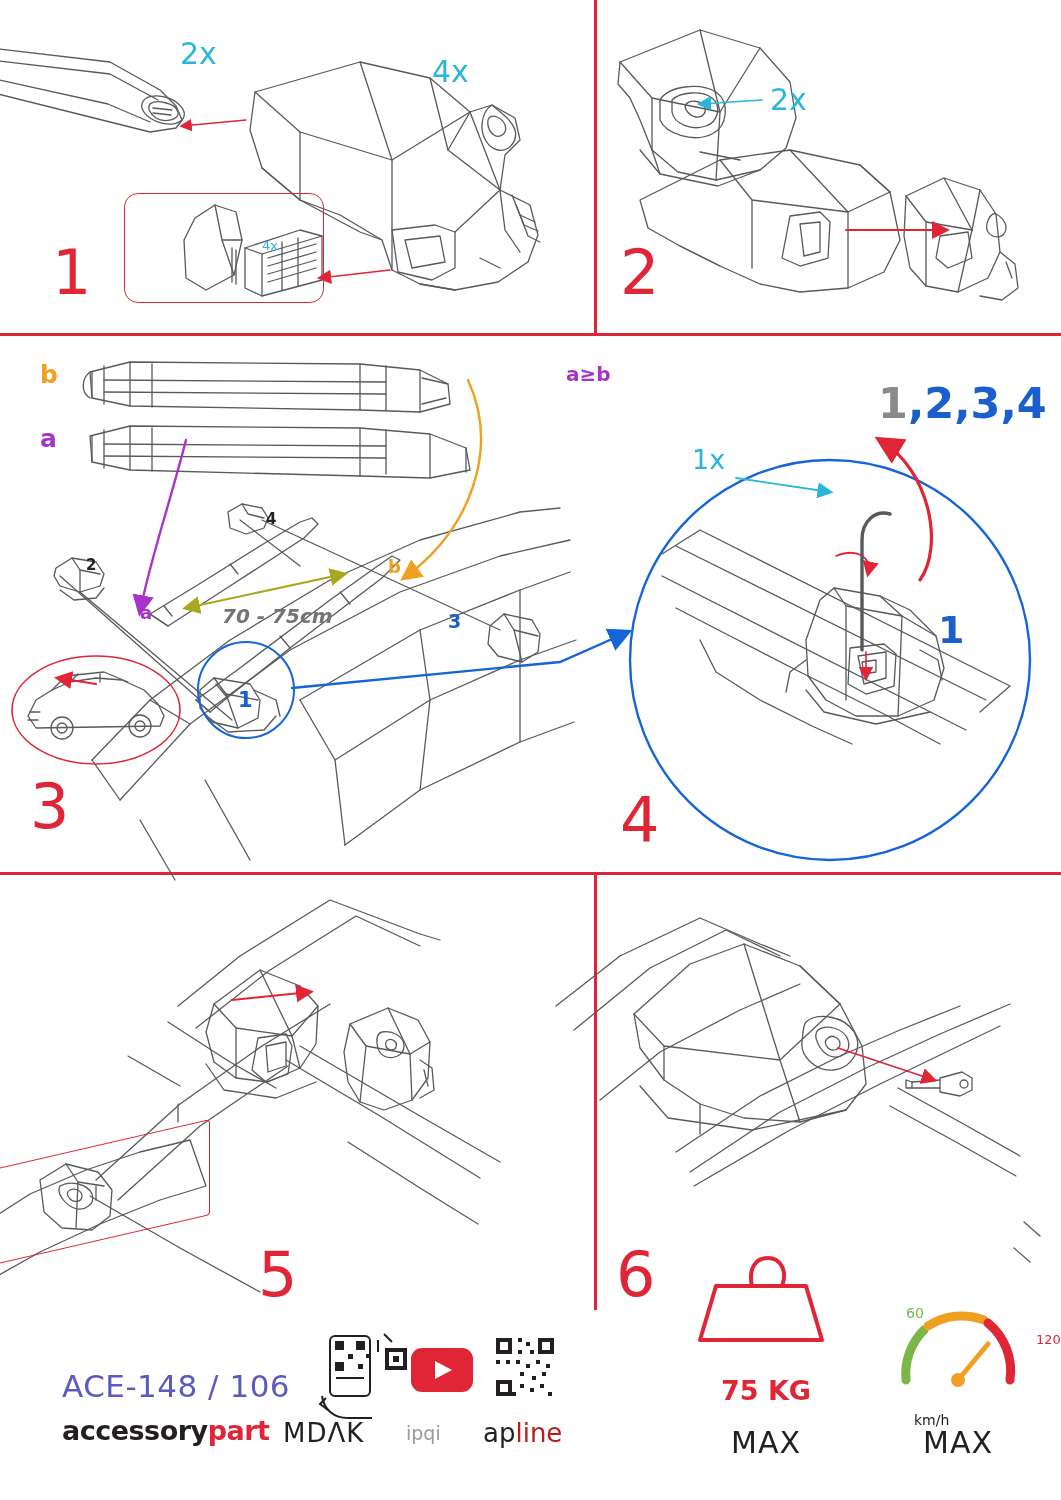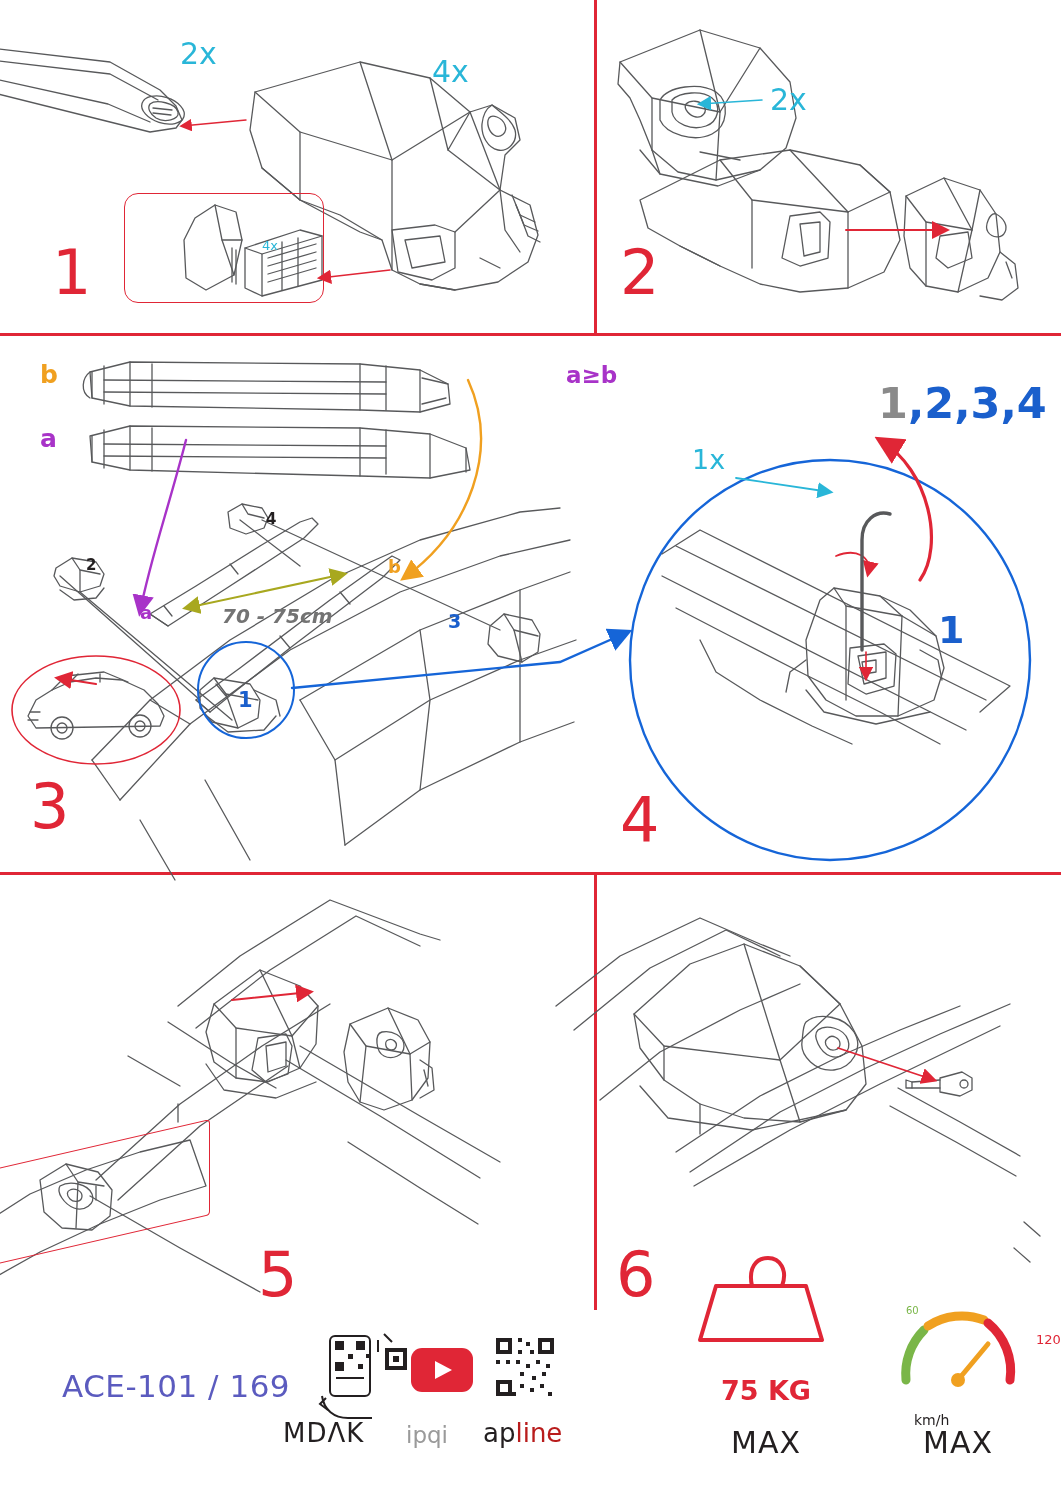--- a/index.html
+++ b/index.html
@@ -99,21 +99,21 @@
     top: 1418px;
     font-size: 26px;
     letter-spacing: 1px;
     color: #231f20;
     font-family: "DejaVu Sans", sans-serif;
   }
   .ipqi {
     position: absolute;
     left: 406px;
     top: 1422px;
-    font-size: 23px;
+    font-size: 19px;
     color: #9a9a9a;
     font-family: "DejaVu Sans", sans-serif;
   }
   .apline {
     position: absolute;
     left: 483px;
     top: 1418px;
     font-size: 26px;
     font-family: "DejaVu Sans", sans-serif;
   }
@@ -143,21 +143,21 @@
     left: 914px;
     top: 1412px;
     font-size: 14px;
     color: #231f20;
     font-family: "DejaVu Sans", sans-serif;
   }
   .sp60 {
     position: absolute;
     left: 906px;
     top: 1305px;
-    font-size: 10px;
+    font-size: 14px;
     color: #7ab648;
     font-family: "DejaVu Sans", sans-serif;
   }
   .sp120 {
     position: absolute;
     left: 994px;
     top: 1332px;
     font-size: 13px;
     color: #e02636;
     font-family: "DejaVu Sans", sans-serif;
@@ -568,32 +568,35 @@
   <div class="lbl purple" style="left:40px; top:424px; font-size:25px; font-weight:700;">a</div>
   <div class="lbl purple" style="left:140px; top:602px; font-size:18px; font-weight:700;">a</div>
   <div class="lbl orange" style="left:388px; top:556px; font-size:18px; font-weight:700;">b</div>
   <div class="lbl olive" style="left:222px; top:604px; font-size:20px; font-style:italic; font-weight:700;">70 - 75cm</div>
 
   <div class="lbl dkblue" style="left:238px; top:648px; font-size:21px; font-weight:700;">1</div>
   <div class="lbl" style="left:86px; top:556px; font-size:15px; font-weight:700; color:#231f20;">2</div>
   <div class="lbl dkblue" style="left:448px; top:570px; font-size:19px; font-weight:700;">3</div>
   <div class="lbl" style="left:266px; top:510px; font-size:15px; font-weight:700; color:#231f20;">4</div>
 
-  <div class="lbl" style="left:566px; top:362px; font-size:23px; font-weight:700;">
+  <div class="lbl" style="left:566px; top:362px; font-size:20px; font-weight:700;">
     <span class="purple">a≥b</span>
   </div>
 
   <div class="lbl cyan" style="left:692px; top:430px; font-size:27px;margin-top:14px;">1x</div>
   <div class="lbl dkblue" style="left:938px; top:568px; font-size:38px; font-weight:700;">1</div>
   <div class="lbl" style="left:878px; top:378px; font-size:43px; font-weight:700;">
     <span class="grey">1</span><span class="dkblue">,2,3,4</span>
   </div>
 
-  <div class="prodcode">ACE-101 / 169</div>
-
+  <div class="prodcode">ACE-148 / 106</div>
+
+  <div class="accpart">
+    <span class="a">accessory</span><span class="b">part</span>
+  </div>
 
   <div class="mdak">MDΛK</div>
   <div class="ipqi">ipqi</div>
 
   <div class="apline">
     <span class="a">ap</span><span class="b">line</span>
   </div>
 
   <div class="ytbox"></div>
 

